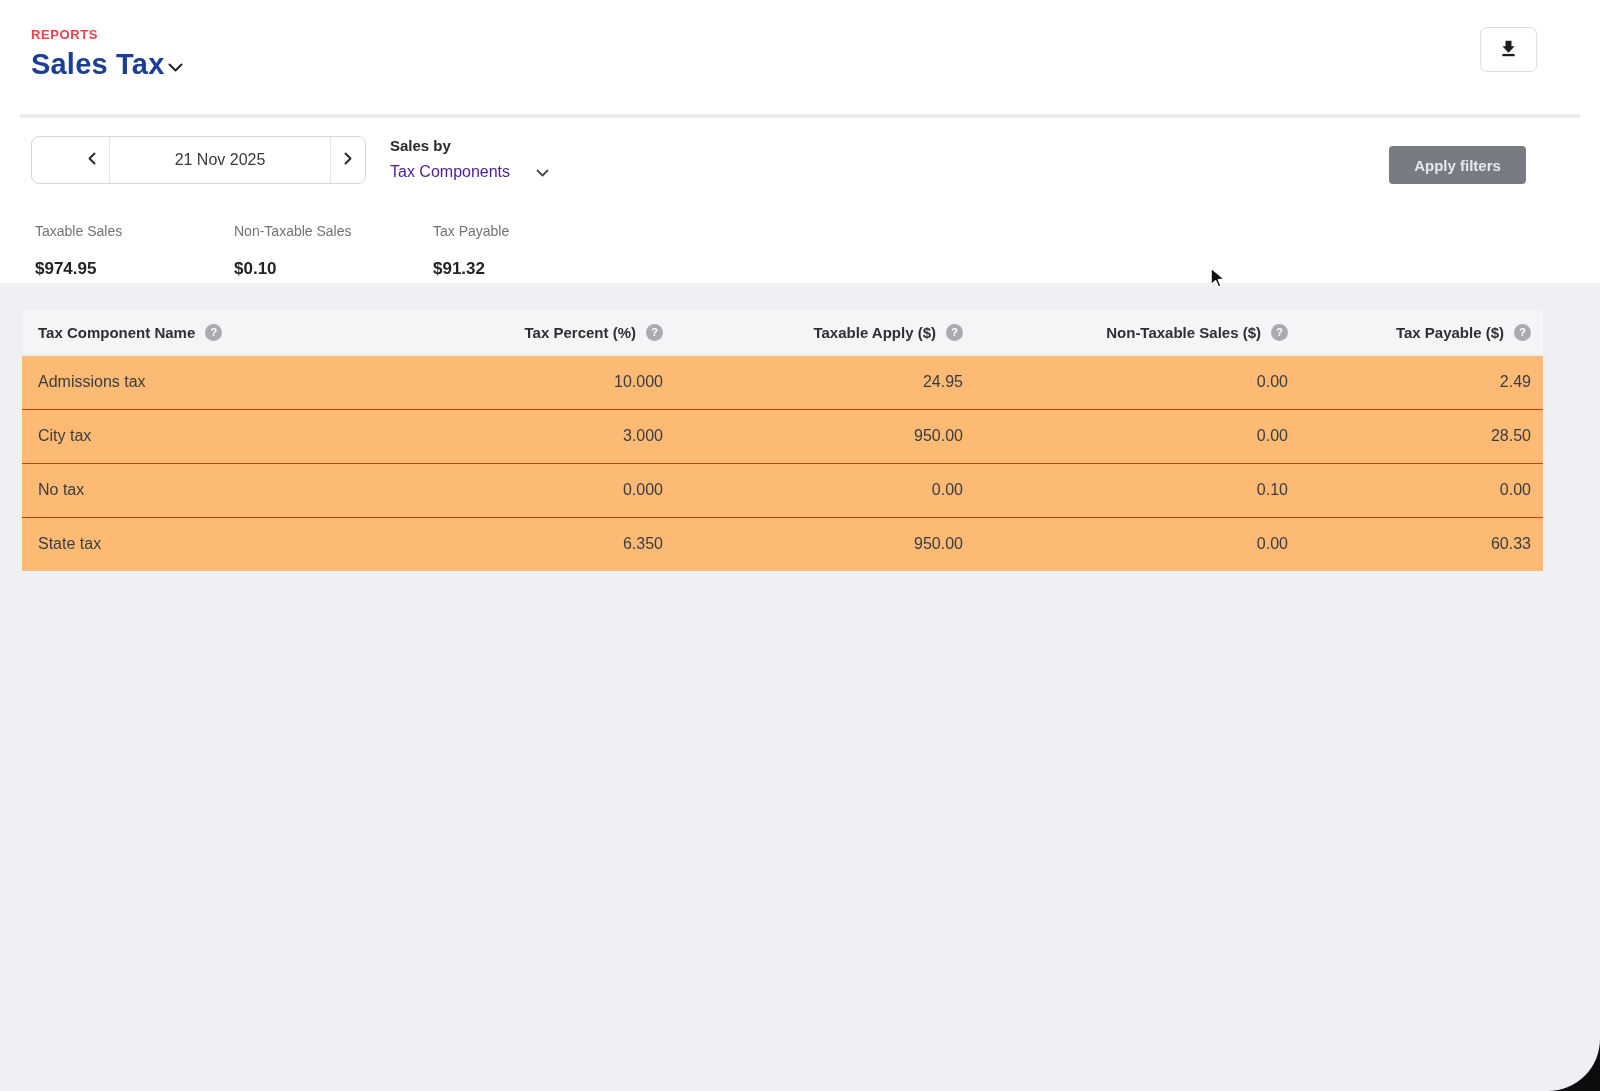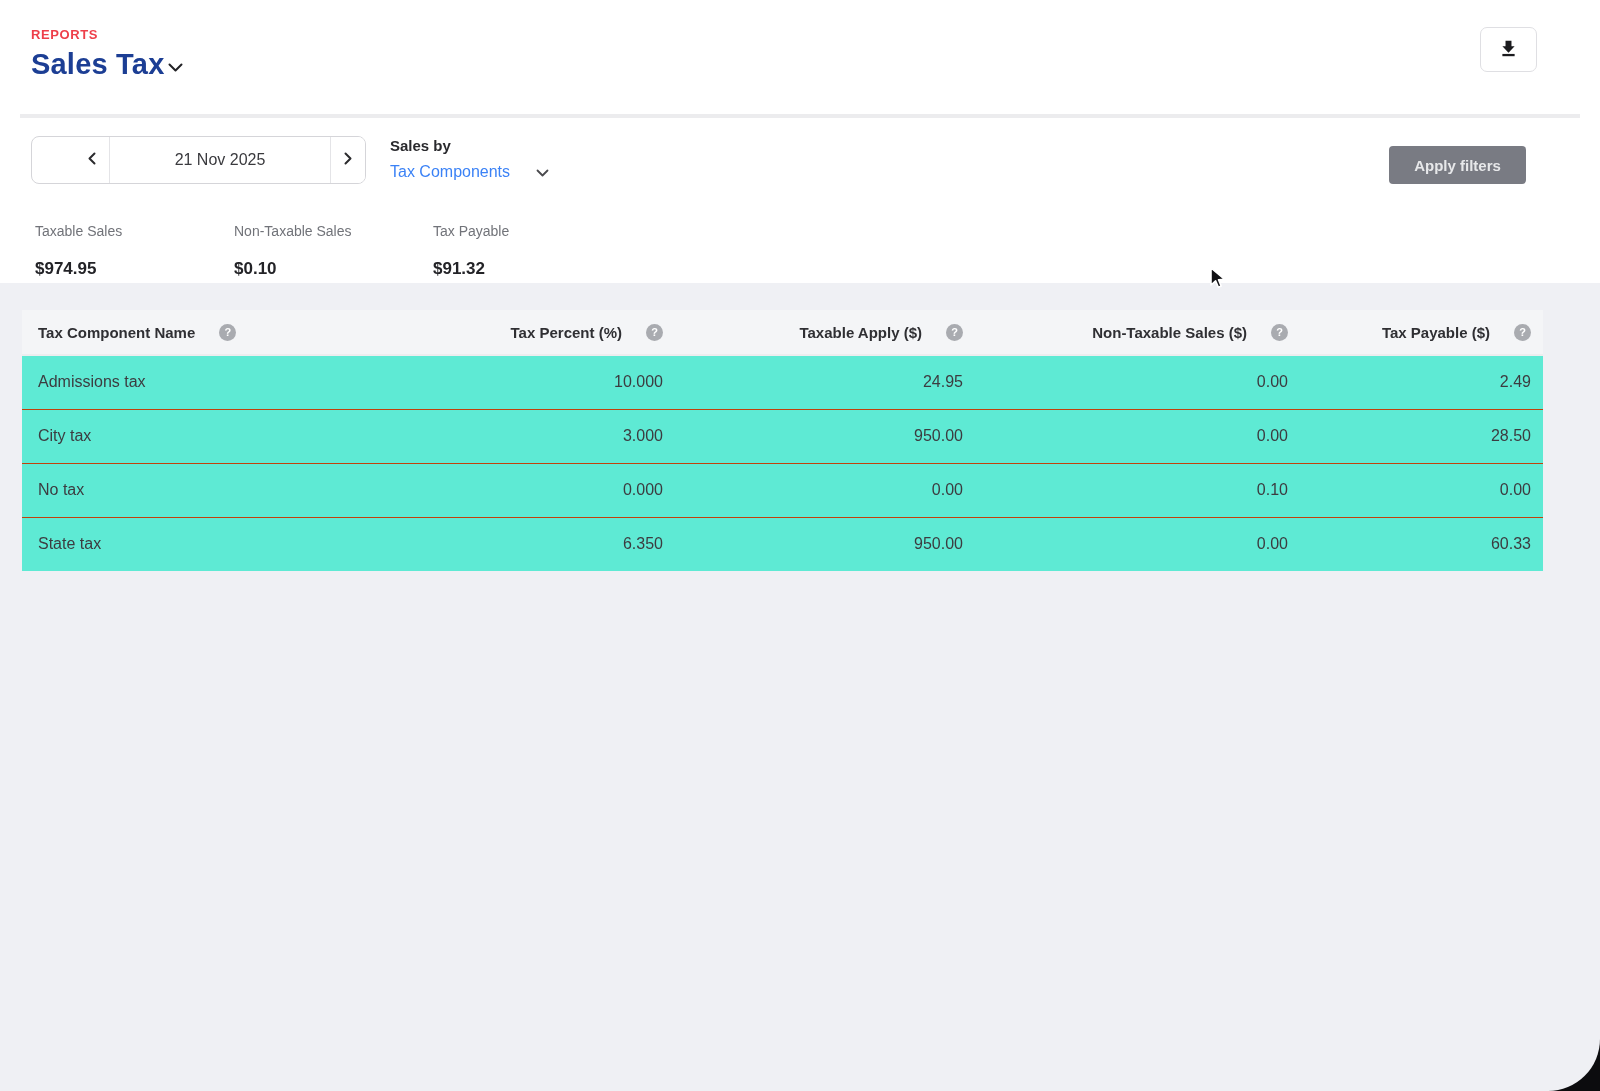--- a/index.html
+++ b/index.html
@@ -64,21 +64,21 @@
   .date-nav .next { border-left: 1px solid #E4E4E7; }
   .date-nav .date {
     flex: 1; display: flex; align-items: center; justify-content: center;
     font-size: 16px; color: #3A3A3E; cursor: pointer;
   }
   
   .viewby { position: absolute; left: 390px; top: 137px; }
   .vb-label { font-size: 15px; font-weight: 700; color: #29292D; }
   .vb-value {
     margin-top: 9px; display: flex; align-items: center; gap: 26px;
-    font-size: 16px; color: #3b82f6; cursor: pointer;
+    font-size: 16px; color: #4c1d95; cursor: pointer;
   }
   
   .apply-btn {
     position: absolute; left: 1389px; top: 146px;
     width: 137px; height: 38px;
     background: #797B83; color: #E7E8EA;
     font-size: 15px; font-weight: 700;
     font-family: "Liberation Sans", "DejaVu Sans", sans-serif;
     border: none; border-radius: 4px; cursor: pointer;
   }
@@ -88,24 +88,24 @@
   .stat .s-label { font-size: 14px; color: #717379; }
   .stat .s-value { margin-top: 20px; font-size: 17px; font-weight: 700; color: #232327; }
   
   .table-wrap { position: absolute; left: 22px; top: 310px; width: 1521px; }
   table { width: 100%; border-collapse: collapse; table-layout: fixed; }
   thead th {
     background: #F4F5F7; height: 45px;
     font-size: 15px; font-weight: 700; color: #2F2F33;
     padding: 0 16px; white-space: nowrap;
   }
-  .th-inner { display: flex; align-items: flex-start; gap: 24px; }
+  .th-inner { display: flex; align-items: flex-start; gap: 10px; }
   .th-inner.right { justify-content: flex-end; }
   tbody td {
-    background: #5eead4; height: 54px;
+    background: #fdba74; height: 54px;
     font-size: 16px; color: #3C3C40;
     padding: 0 16px; vertical-align: middle;
   }
   tbody tr { border-top: 1px solid #c2410c; }
   tbody tr:first-child { border-top: 2px solid #EDEDEF; }
   td.num { text-align: right; }
   td.last, th.lastpad { padding-right: 12px; }
   .help {
     display: inline-flex; align-items: center; justify-content: center;
     width: 17px; height: 17px; border-radius: 50%;

